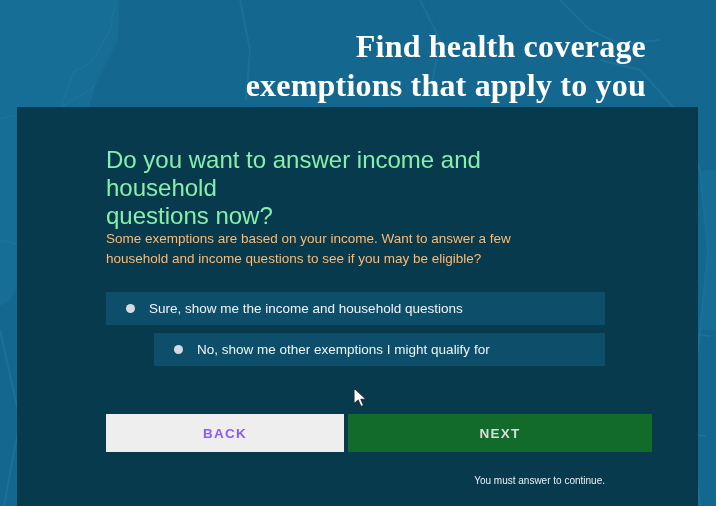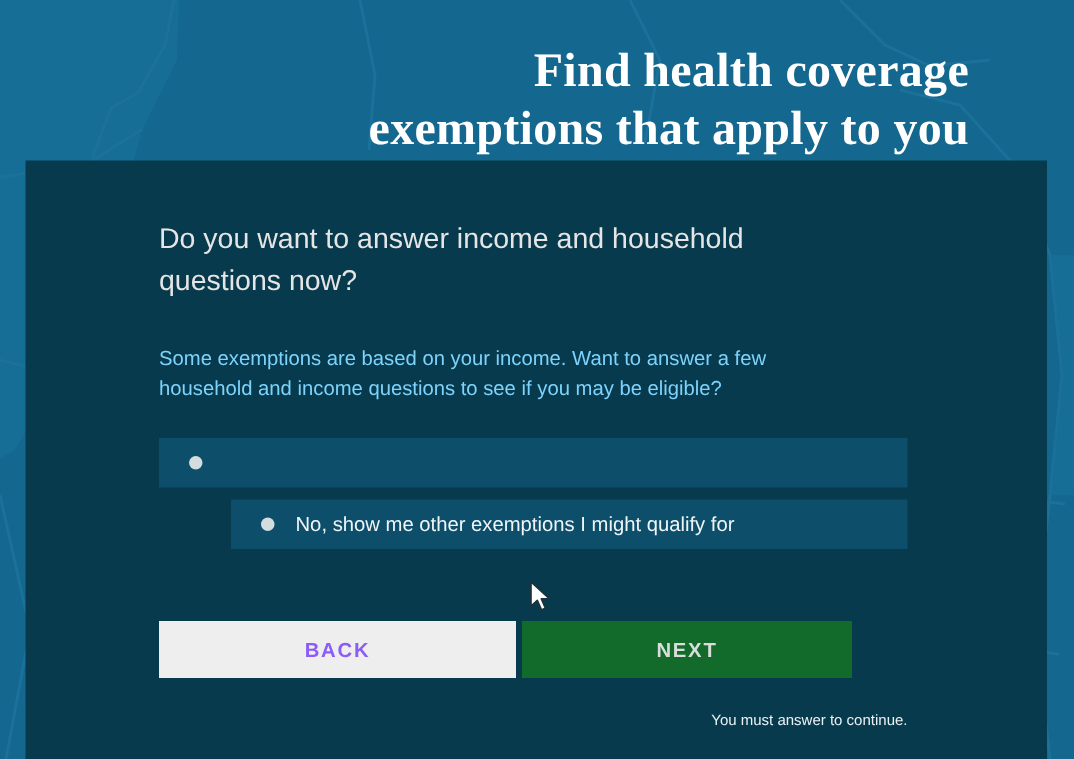--- a/index.html
+++ b/index.html
@@ -69,34 +69,34 @@
     left: 89px;
     top: 0;
     width: 500px;
   }
 
   .question-title {
     position: absolute;
     left: 0;
     top: 39px;
     width: 460px;
-    font-size: 19px;
+    font-size: 24px;
     line-height: 28px;
-    color: #e5e5e5;
+    color: #86efac;
     white-space: pre-line;
   }
 
   .question-desc {
     position: absolute;
     left: 0;
     top: 122px;
     width: 470px;
     font-size: 13.5px;
     line-height: 19.5px;
-    color: #7dd3fc;
+    color: #fdba74;
   }
 
   .options {
     position: absolute;
     left: 0;
     top: 185px;
     width: 499px;
   }
   .option-row {
     position: relative;
@@ -145,21 +145,21 @@
     padding: 0;
   }
   .btn-back {
     left: 0;
     width: 238px;
     background: #eeeeee;
     color: #8b5cf6;
   }
   .btn-next {
     left: 242px;
-    width: 220px;
+    width: 304px;
     background: #136b2b;
     color: #d9dedb;
   }
 
   .footer-note {
     position: absolute;
     left: 0;
     top: 368px;
     width: 499px;
     text-align: right;
@@ -206,20 +206,21 @@
     <div class="panel-inner">
 
       <div class="question-title">Do you want to answer income and household
 questions now?</div>
 
       <div class="question-desc">Some exemptions are based on your income. Want to answer a few household and income questions to see if you may be eligible?</div>
 
       <div class="options">
         <div class="option-row">
           <span class="radio-dot"></span>
+          <span class="option-label">Sure, show me the income and household questions</span>
         </div>
         <div class="option-row">
           <span class="radio-dot"></span>
           <span class="option-label">No, show me other exemptions I might qualify for</span>
         </div>
       </div>
 
       <div class="buttons">
         <button class="btn btn-back">BACK</button>
         <button class="btn btn-next">NEXT</button>

